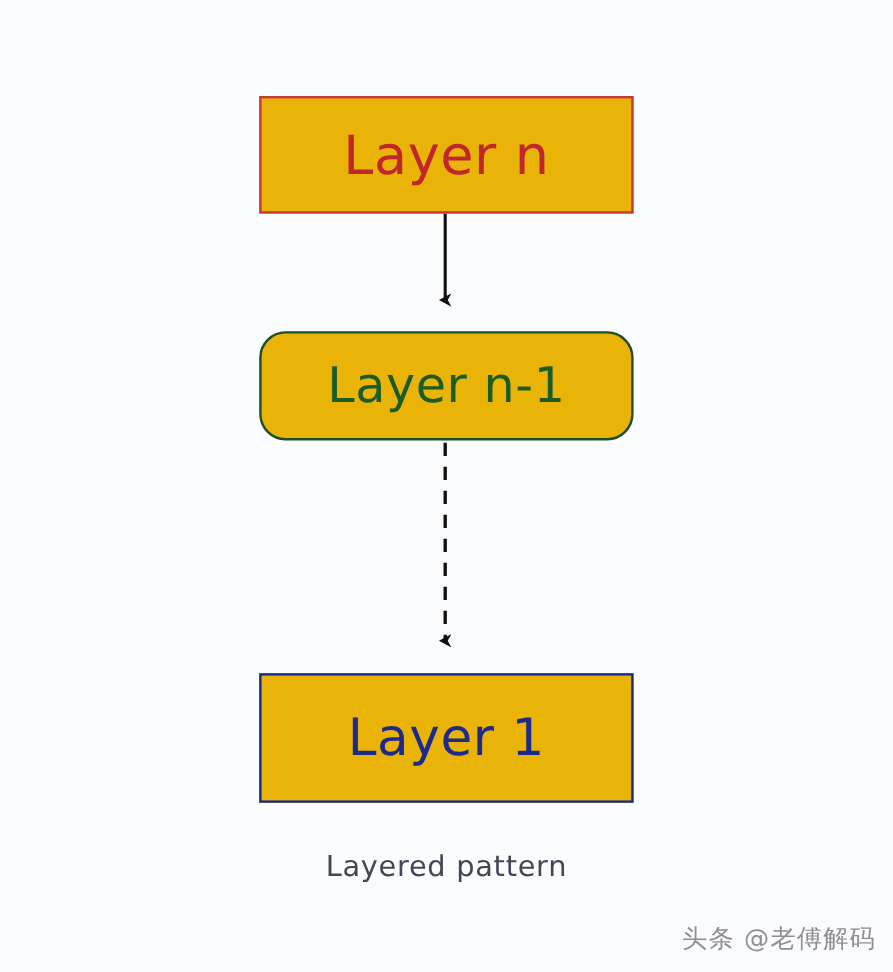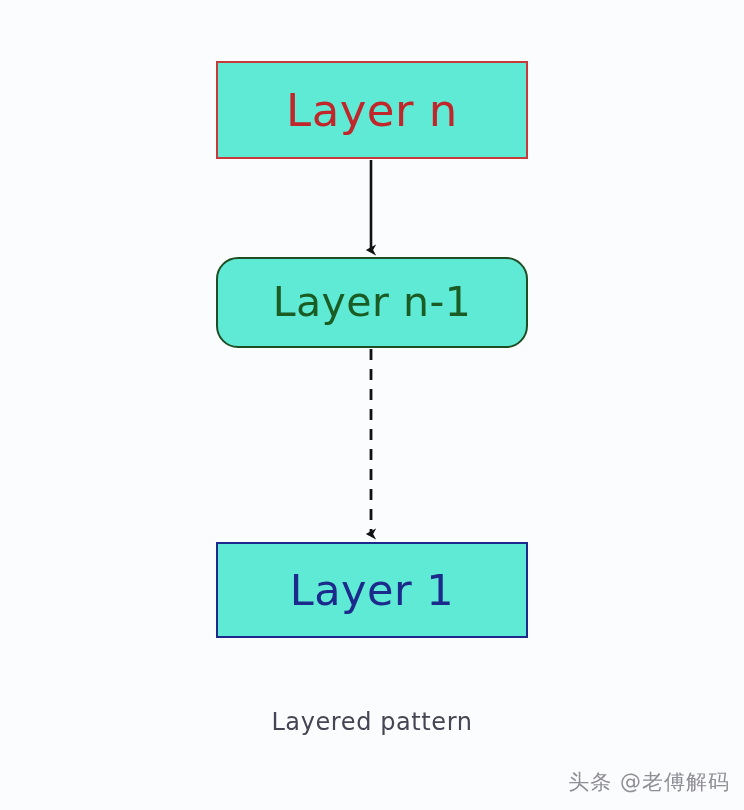--- a/index.html
+++ b/index.html
@@ -22,23 +22,24 @@
     background: #fbfcfe;
   }
 
   
   .layer-box {
     position: absolute;
     box-sizing: border-box;
     display: flex;
     align-items: center;
     justify-content: center;
-    background: #5eead4;
+    background: #eab308;
     border-style: solid;
     border-width: 2px;
+    margin-top: 19px;
   }
   .layer-label {
     font-family: "DejaVu Sans", sans-serif;
     font-weight: 400;
     letter-spacing: 0.5px;
     line-height: 1;
     white-space: nowrap;
   }
 
   #box-layer-n {
@@ -63,21 +64,21 @@
   }
   #box-layer-n-1 .layer-label {
     color: #1a5c24;
     font-size: 41px;
   }
 
   #box-layer-1 {
     left: 216px;
     top: 542px;
     width: 312px;
-    height: 96px;
+    height: 108px;
     border-color: #1c2a8c;
   }
   #box-layer-1 .layer-label {
     color: #1c2a8c;
     font-size: 43px;
   }
 
   
   .connector {
     position: absolute;

